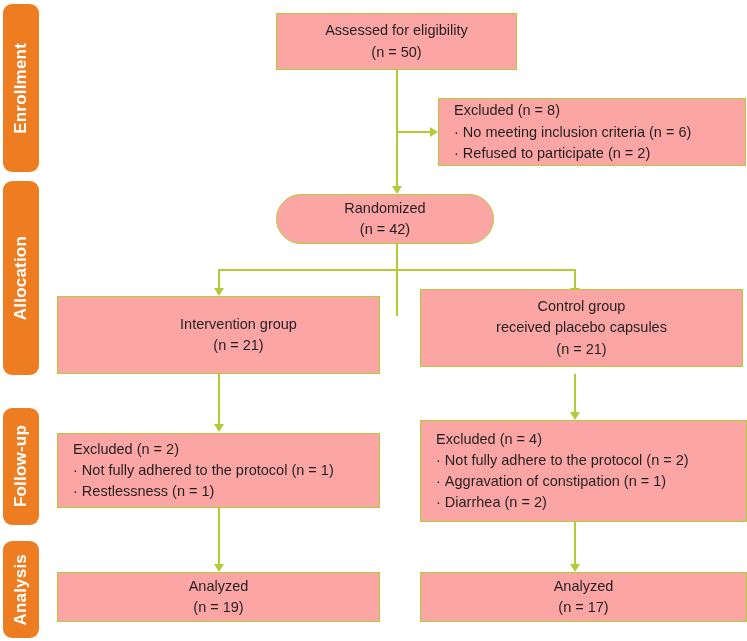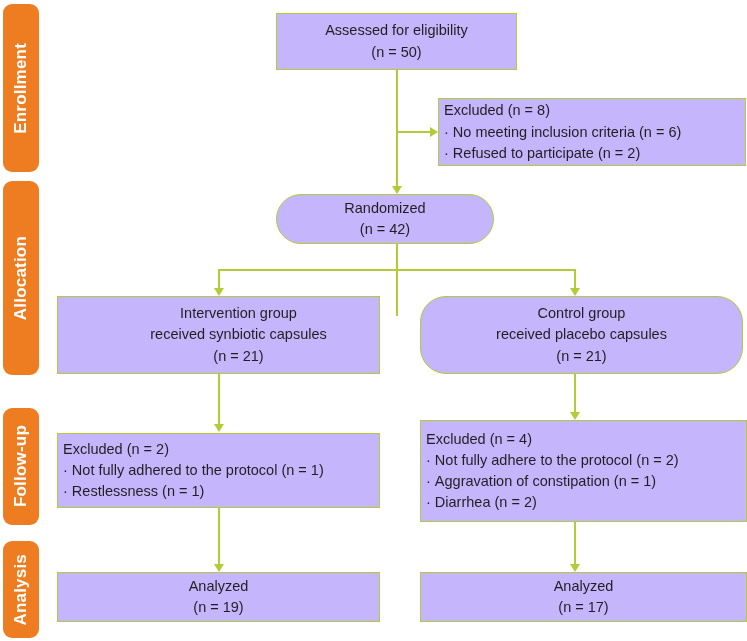--- a/index.html
+++ b/index.html
@@ -34,37 +34,37 @@
     font-size: 17px;
     font-weight: bold;
     letter-spacing: 0.2px;
     white-space: nowrap;
     color: #ffffff;
   }
   
   .node {
     position: absolute;
     box-sizing: border-box;
-    background: #c4b5fd;
+    background: #fca5a5;
     border: 1.5px solid #b2cb37;
     color: #231f20;
     font-size: 14.5px;
     line-height: 1.45;
     display: flex;
     flex-direction: column;
     justify-content: center;
   }
   .node.center {
     align-items: center;
     text-align: center;
   }
   .node.listbox {
     align-items: flex-start;
     text-align: left;
-    padding: 6px 5px;
+    padding: 6px 15px;
   }
   .node .line {
     display: block;
     white-space: nowrap;
   }
   .node.listbox .line.bullet::before {
     content: "\00B7\00A0";
   }
   
   .conn {
@@ -146,25 +146,24 @@
     <span class="line bullet">Refused to participate (n = 2)</span>
   </div>
 
   <div class="node center" style="left:276px; top:194px; width:218px; height:50px;border-radius:25px;">
     <span class="line">Randomized</span>
     <span class="line">(n = 42)</span>
   </div>
 
   <div class="node center" style="left:57px; top:296px; width:323px; height:78px;padding-left:40px;">
     <span class="line">Intervention group</span>
-    <span class="line">received synbiotic capsules</span>
     <span class="line">(n = 21)</span>
   </div>
 
-  <div class="node center" style="left:420px; top:296px; width:323px; height:78px;border-radius:26px;">
+  <div class="node center" style="left:420px; top:289px; width:323px; height:78px;">
     <span class="line">Control group</span>
     <span class="line">received placebo capsules</span>
     <span class="line">(n = 21)</span>
   </div>
 
   <div class="node listbox" style="left:57px; top:433px; width:323px; height:75px;">
     <span class="line">Excluded (n = 2)</span>
     <span class="line bullet">Not fully adhered to the protocol (n = 1)</span>
     <span class="line bullet">Restlessness (n = 1)</span>
   </div>

